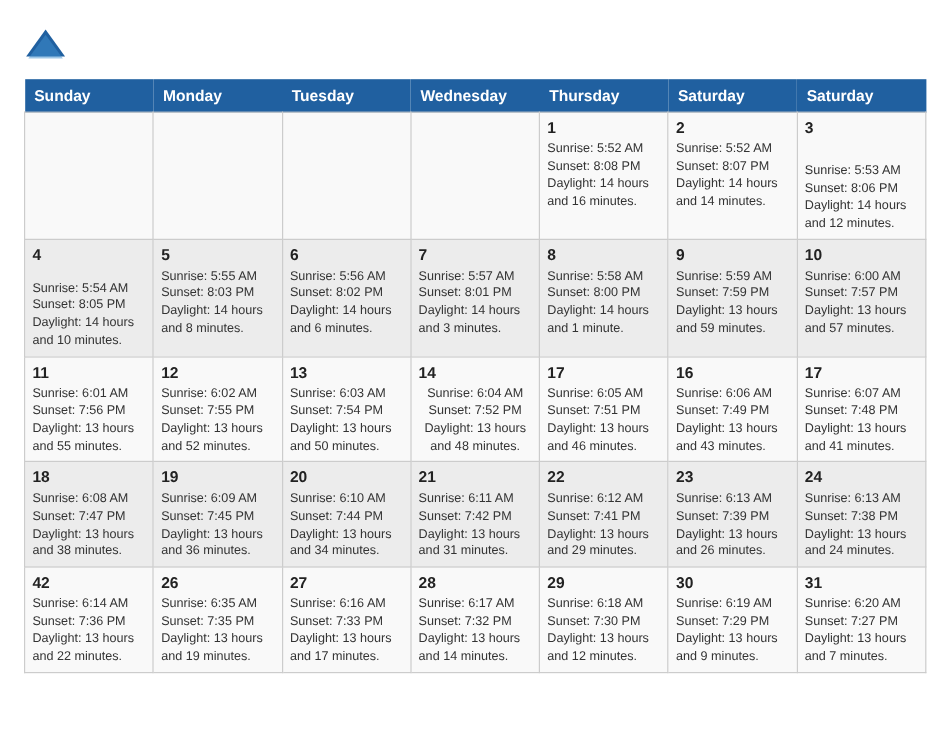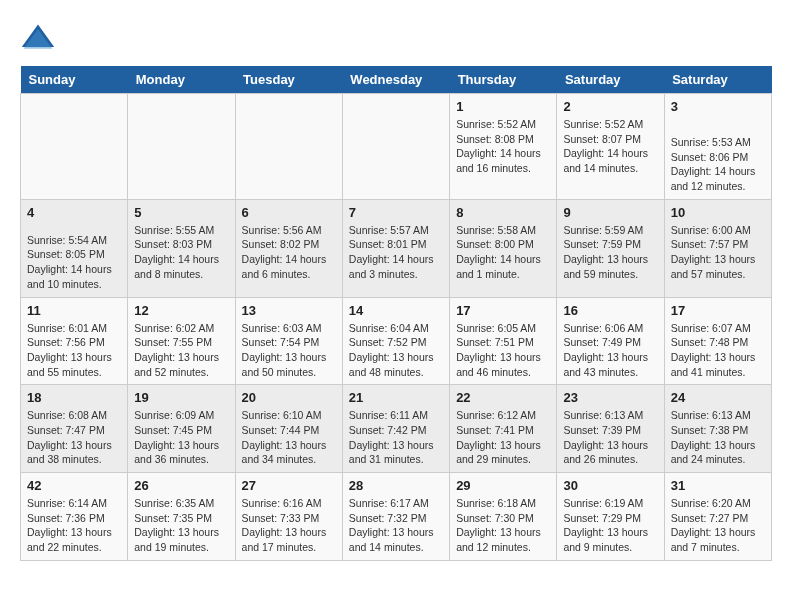--- a/index.html
+++ b/index.html
@@ -214,21 +214,21 @@
         </td>
         <td>
           <div class="day-number">13</div>
           <div class="day-info" style="white-space: pre-line;">Sunrise: 6:03 AM
 Sunset: 7:54 PM
 Daylight: 13 hours
 and 50 minutes.</div>
         </td>
         <td>
           <div class="day-number">14</div>
-          <div class="day-info" style="white-space: pre-line;">Sunrise: 6:04 AM
+          <div class="day-info" style="white-space: pre-line; text-align: center;">Sunrise: 6:04 AM
 Sunset: 7:52 PM
 Daylight: 13 hours
 and 48 minutes.</div>
         </td>
         <td>
           <div class="day-number">17</div>
           <div class="day-info" style="white-space: pre-line;">Sunrise: 6:05 AM
 Sunset: 7:51 PM
 Daylight: 13 hours
 and 46 minutes.</div>

